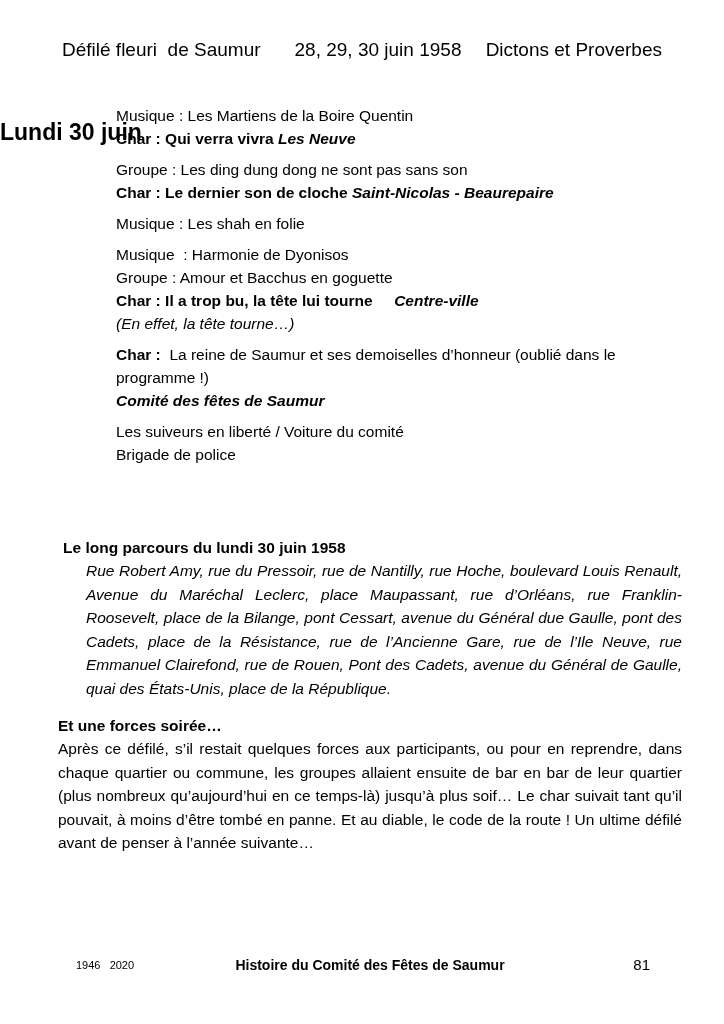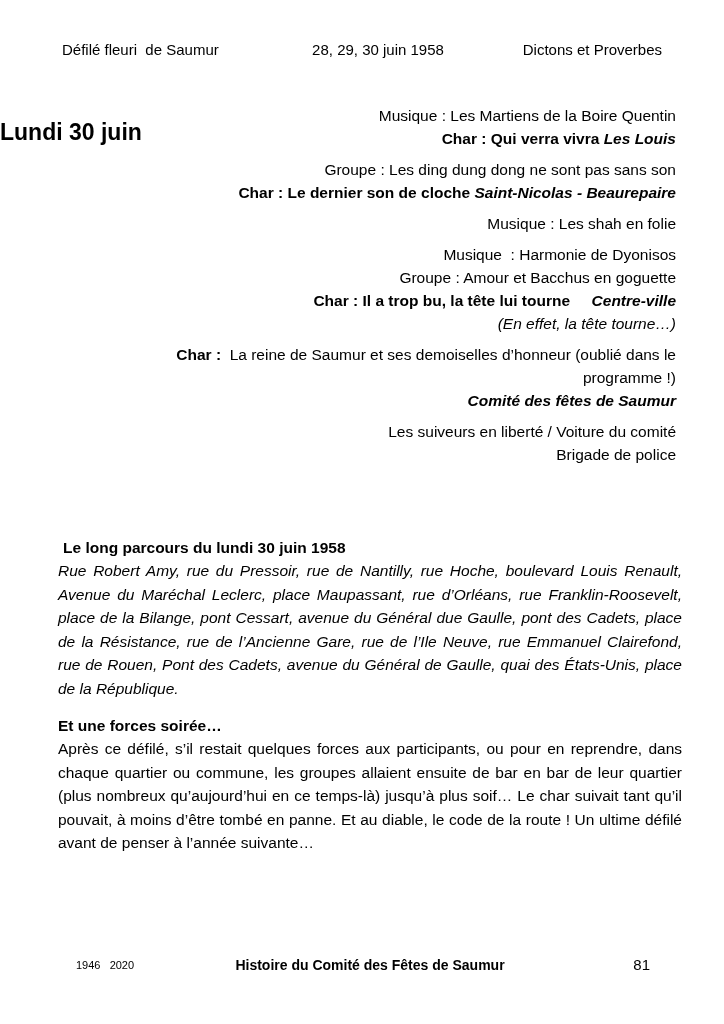--- a/index.html
+++ b/index.html
@@ -18,21 +18,21 @@
     overflow: hidden;
   }
 
   
   .running-head {
     position: absolute;
     top: 41px;
     left: 0;
     width: 724px;
     height: 18px;
-    font-size: 15px;
+    font-size: 19px;
     line-height: 18px;
   }
   .rh-left   { position: absolute; left: 62px;  white-space: pre; }
   .rh-center { position: absolute; left: 16px; width: 724px; text-align: center; white-space: pre; }
   .rh-right  { position: absolute; right: 62px; white-space: pre; padding-left: 24px; }
 
   
   .day-title {
     position: absolute;
     top: 73px;
@@ -46,28 +46,27 @@
   }
 
   
   .programme {
     position: absolute;
     top: 104px;
     left: 116px;
     width: 560px;
     font-size: 15.5px;
     line-height: 23px;
-    text-align: right;
   }
   .prog-group { margin-bottom: 8px; }
   .prog-group:last-child { margin-bottom: 0; }
   .prog-line { white-space: pre-wrap; }
   .prog-line.bold { font-weight: bold; }
   .prog-line.italic { font-style: italic; }
-  .prog-line.bolditalic { font-weight: bold; font-style: italic; margin-left: 44px; }
+  .prog-line.bolditalic { font-weight: bold; font-style: italic; }
   .lbl { font-weight: bold; }
   .loc { font-weight: bold; font-style: italic; }
 
   
   .section-parcours {
     position: absolute;
     top: 537px;
     left: 58px;
     width: 624px;
   }
@@ -83,21 +82,21 @@
     line-height: 22px;
     white-space: pre;
   }
   .sec-heading.indented { padding-left: 5px; }
   .sec-body {
     font-size: 15.5px;
     line-height: 23.5px;
     text-align: justify;
     text-justify: inter-word;
   }
-  .sec-body.italic { font-style: italic; }
+  .sec-body.italic { font-style: italic; margin-left: 28px; }
 
   
   .footer {
     position: absolute;
     top: 957px;
     left: 0;
     width: 724px;
     height: 16px;
     font-size: 11px;
     line-height: 16px;
@@ -116,21 +115,21 @@
     <span class="rh-left">Défilé fleuri  de Saumur</span>
     <span class="rh-center">28, 29, 30 juin 1958</span>
     <span class="rh-right">Dictons et Proverbes</span>
   </div>
 
   <div class="day-title">Lundi 30 juin</div>
 
   <div class="programme">
       <div class="prog-group">
         <div class="prog-line">Musique : Les Martiens de la Boire Quentin</div>
-        <div class="prog-line bold"><span class="lbl">Char : </span><span>Qui verra vivra </span><span class="loc">Les Louis</span></div>
+        <div class="prog-line bold"><span class="lbl">Char : </span><span>Qui verra vivra </span><span class="loc">Les Neuve</span></div>
       </div>
       <div class="prog-group">
         <div class="prog-line">Groupe : Les ding dung dong ne sont pas sans son</div>
         <div class="prog-line bold"><span class="lbl">Char : </span><span>Le dernier son de cloche </span><span class="loc">Saint-Nicolas - Beaurepaire</span></div>
       </div>
       <div class="prog-group">
         <div class="prog-line">Musique : Les shah en folie</div>
       </div>
       <div class="prog-group">
         <div class="prog-line">Musique  : Harmonie de Dyonisos</div>

